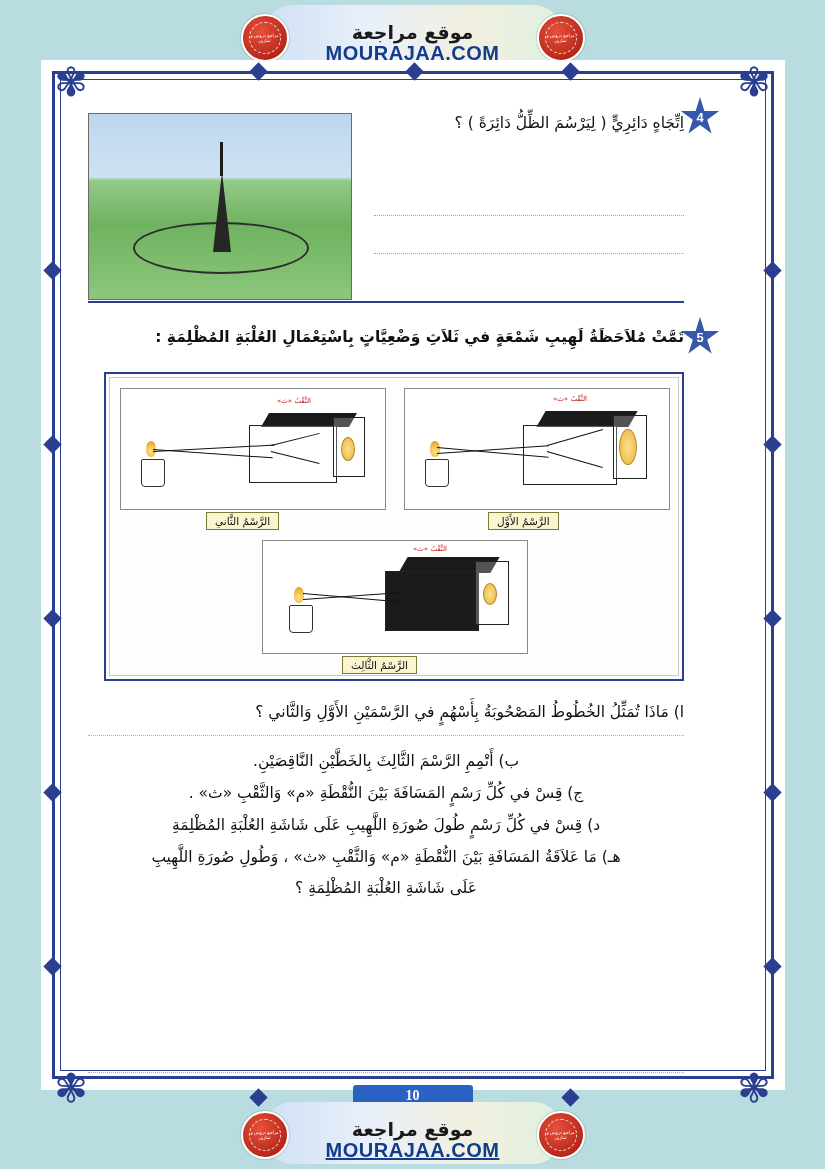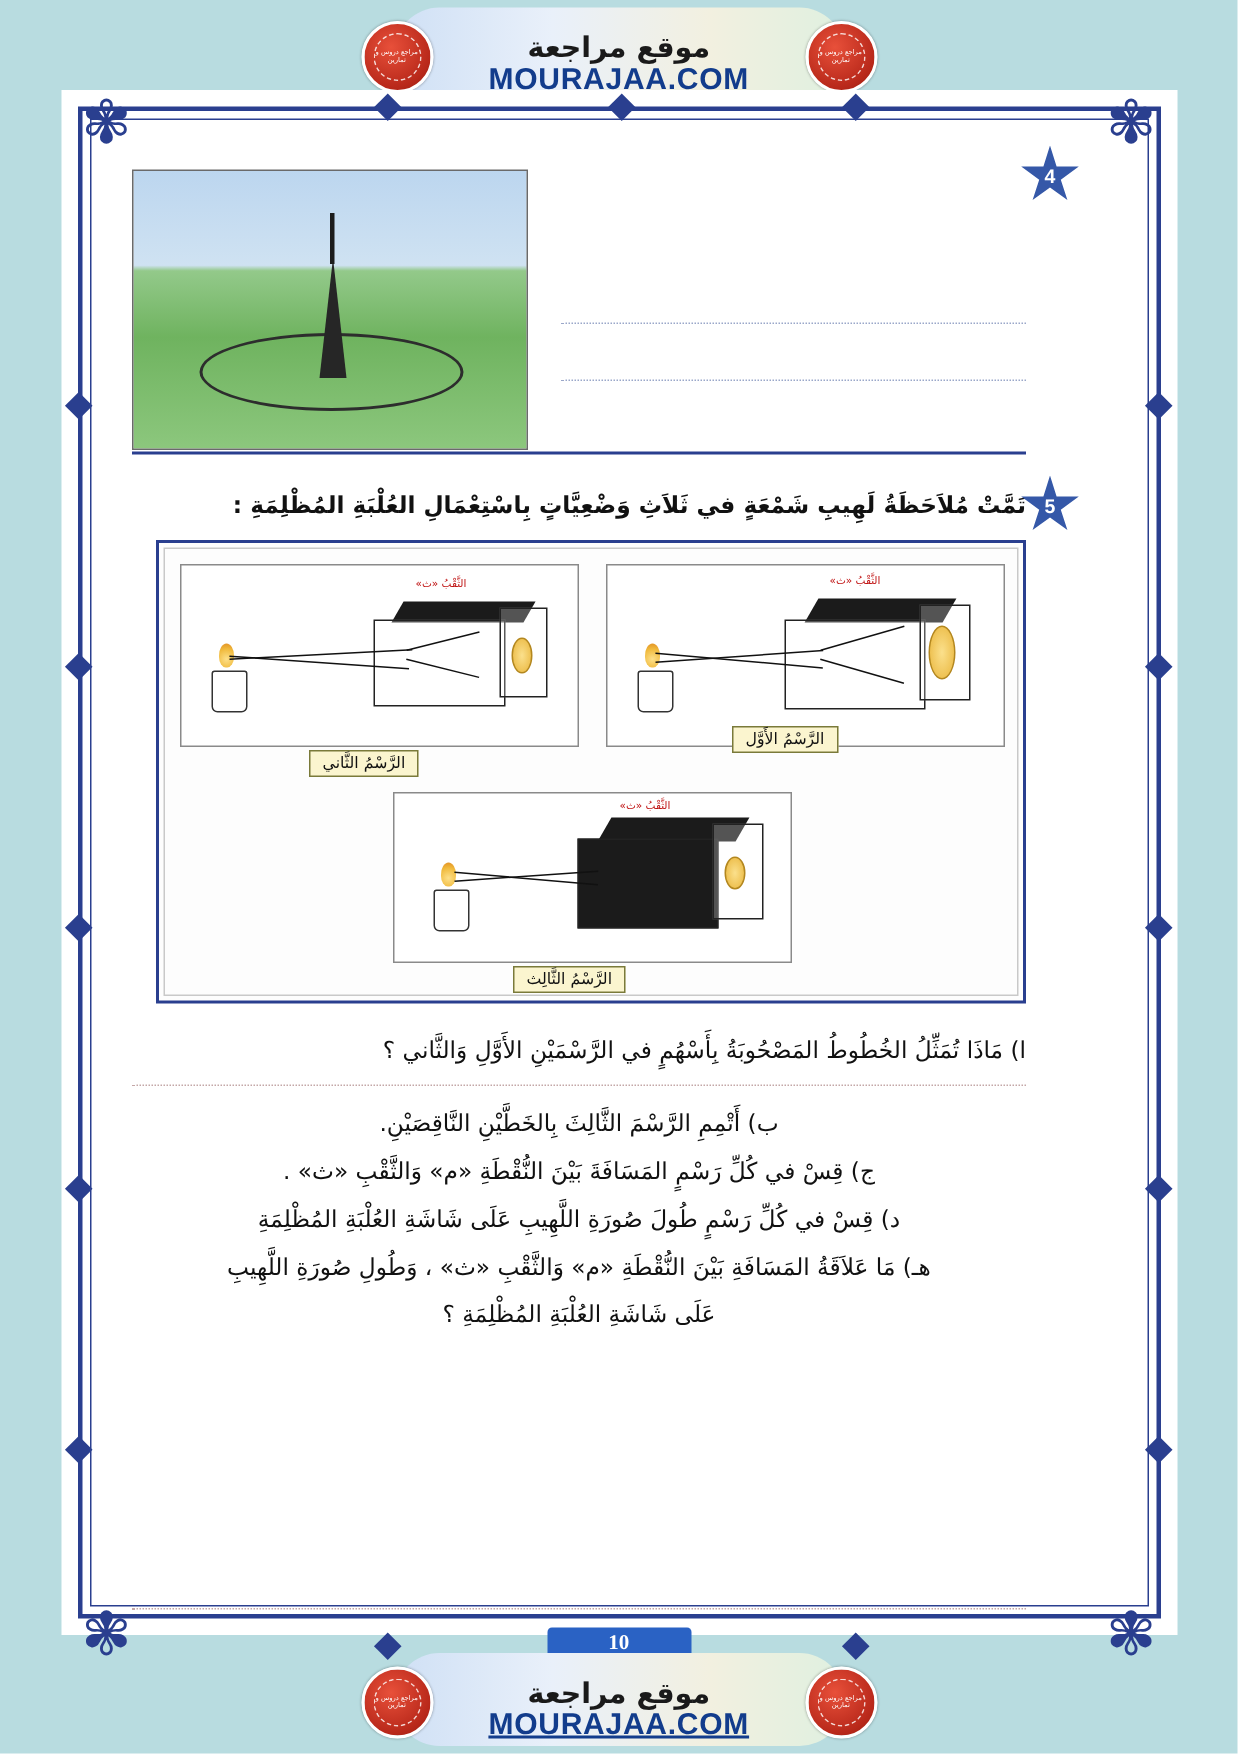--- a/index.html
+++ b/index.html
@@ -133,21 +133,21 @@
 
   .hr-main{
     position:absolute;left:0;right:0;height:2px;background:#2a3f8f;
   }
 
   
   .q5-text{
     font-size:15.5px;line-height:1.9;margin:0;font-weight:bold;
   }
   .figbox{
-    position:relative;margin-top:8px;width:580px;height:309px;
+    position:relative;margin-top:20px;width:580px;height:309px;
     border:2px solid #2a3f8f;background:#fdfdfd;box-sizing:border-box;
   }
   .figbox::after{
     content:"";position:absolute;left:3px;top:3px;right:3px;bottom:3px;
     border:1px solid #c9c9c9;
   }
   .diagram{
     position:absolute;border:1px solid #8a8a8a;background:#fff;
   }
   .cap{
@@ -165,21 +165,21 @@
   .lbl-red{position:absolute;color:#c01515;font-size:7px;direction:rtl;font-family:"DejaVu Sans",sans-serif;}
   .img-yellow{position:absolute;background:radial-gradient(ellipse at 50% 50%,#fbe08c,#e9b53b);border:1px solid #b3871f;border-radius:50%;}
 
   .qlist{margin-top:16px;font-size:15.5px;line-height:2.05;}
   .qlist .item{margin:0;}
   .qlist .sep{border-bottom:1px dotted #c4a7a7;margin:6px 0 10px;height:0;}
 
   
   .pagenum{
     position:absolute;left:50%;transform:translateX(-50%);bottom:62px;
-    width:96px;height:22px;background:#2a62c4;border-radius:3px;
+    width:120px;height:22px;background:#2a62c4;border-radius:3px;
     color:#fff;font-family:"Liberation Serif", serif;font-weight:bold;font-size:14px;
     display:flex;align-items:center;justify-content:center;
   }
   .bottom-rule{
     position:absolute;left:88px;width:596px;bottom:96px;border-bottom:1px dotted #c4a7a7;
   }
 </style>
 </head>
 <body>
 
@@ -230,20 +230,21 @@
   <div class="q4">
     <div class="star-badge" style="right:-36px;top:2px;">4</div>
 
     <div class="photo">
       <div class="ellipse"></div>
       <div class="gnomon"></div>
       <div class="spike"></div>
     </div>
 
     <div class="q4-text ar">
+      <div>اِتِّجَاهٍ دَائِرِيٍّ ( لِيَرْسُمَ الظِّلُّ دَائِرَةً ) ؟</div>
     </div>
     <div class="dotline" style="top:120px;"></div>
     <div class="dotline" style="top:158px;"></div>
   </div>
 
   <div style="position:relative;height:14px;">
     <div class="hr-main" style="top:6px;"></div>
   </div>
 
   <div style="position:relative;">
@@ -282,21 +283,21 @@
           <div class="front" style="left:0;top:14px;width:92px;height:58px;"></div>
           <div class="front" style="left:90px;top:4px;width:32px;height:62px;"></div>
           <div class="img-yellow" style="left:96px;top:18px;width:16px;height:34px;"></div>
         </div>
         <div class="ray" style="left:32px;top:58px;width:112px;transform:rotate(5deg);"></div>
         <div class="ray" style="left:32px;top:64px;width:112px;transform:rotate(-4deg);"></div>
         <div class="ray" style="left:142px;top:56px;width:58px;transform:rotate(-16deg);"></div>
         <div class="ray" style="left:142px;top:62px;width:58px;transform:rotate(16deg);"></div>
         <div class="lbl-red" style="left:148px;top:6px;">الثَّقْبُ «ث»</div>
       </div>
-      <div class="cap" style="left:382px;top:122px;">الرَّسْمُ الأَوَّل</div>
+      <div class="cap" style="left:382px;top:138px;">الرَّسْمُ الأَوَّل</div>
 
       <div class="diagram" style="left:156px;top:166px;width:264px;height:112px;">
         <div class="candle" style="left:22px;top:42px;width:30px;height:52px;">
           <div class="flame" style="left:9px;top:4px;"></div>
           <div class="body" style="left:4px;top:22px;"></div>
         </div>
         <div class="box3d" style="left:122px;top:16px;width:126px;height:78px;">
           <div class="top" style="left:18px;top:0;width:92px;height:16px;transform:skewX(-30deg);"></div>
           <div class="front" style="left:0;top:14px;width:92px;height:58px;background:#1b1b1b;"></div>
           <div class="front" style="left:90px;top:4px;width:32px;height:62px;"></div>

